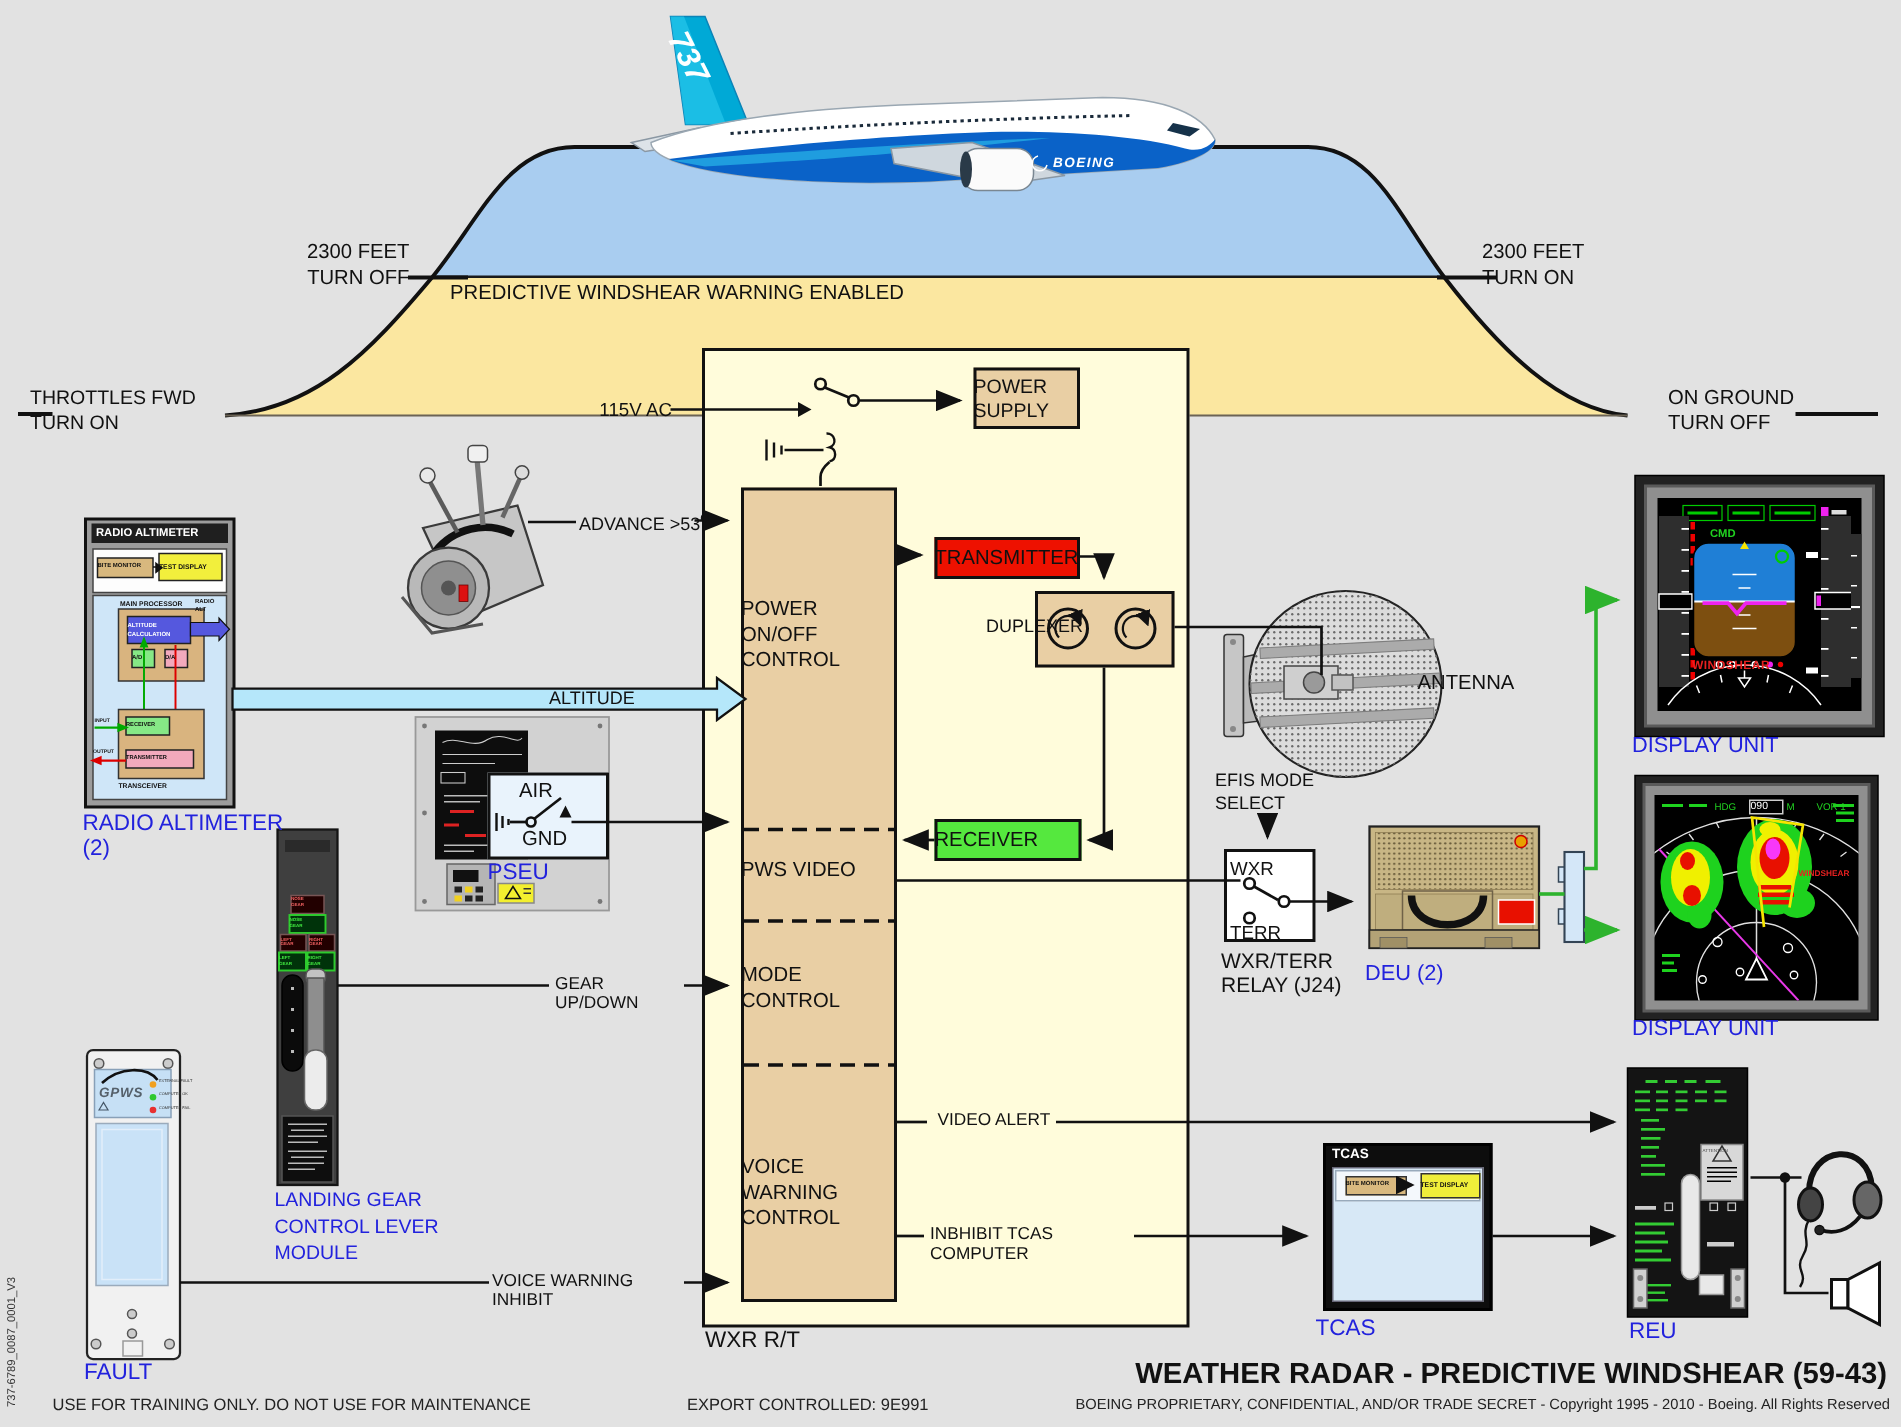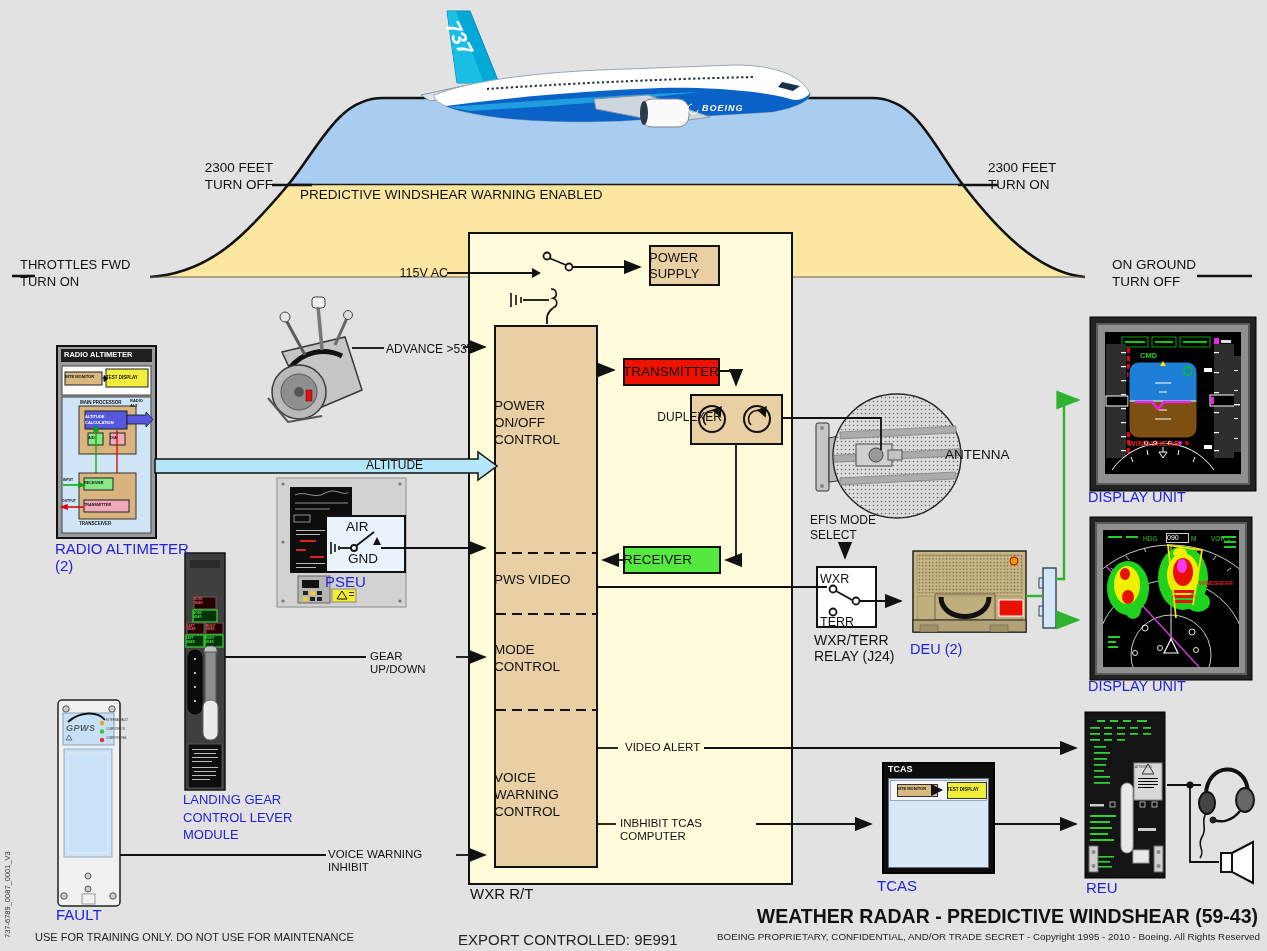--- a/index.html
+++ b/index.html
@@ -649,15 +649,15 @@
 GEAR</div>
 <div class="lbl c" style="left:206px;top:624.5px;width:17px;font-size:3px;line-height:3.6px;font-weight:bold;color:#f06060">RIGHT
 GEAR</div>
 <div class="lbl c" style="left:186px;top:637px;width:18px;font-size:3px;line-height:3.6px;font-weight:bold;color:#40e840">LEFT
 GEAR</div>
 <div class="lbl c" style="left:205px;top:637px;width:18px;font-size:3px;line-height:3.6px;font-weight:bold;color:#40e840">RIGHT
 GEAR</div>
 
 <div class="lbl" style="left:4px;top:938px;font-size:7.5px;color:#333;white-space:nowrap;transform:rotate(-90deg);transform-origin:0 0">737-6789_0087_0001_V3</div>
 <div class="lbl" style="left:35px;top:931px;font-size:11px;color:#222">USE FOR TRAINING ONLY. DO NOT USE FOR MAINTENANCE</div>
-<div class="lbl" style="left:458px;top:931px;font-size:15px;color:#222">EXPORT CONTROLLED: 9E991</div>
+<div class="lbl" style="left:458px;top:931px;font-size:11px;color:#222">EXPORT CONTROLLED: 9E991</div>
 <div class="lbl r" style="left:700px;top:905px;width:558px;font-size:19.5px;font-weight:bold">WEATHER RADAR - PREDICTIVE WINDSHEAR (59-43)</div>
 <div class="lbl r" style="left:640px;top:931px;width:620px;font-size:9.8px;color:#222">BOEING PROPRIETARY, CONFIDENTIAL, AND/OR TRADE SECRET - Copyright 1995 - 2010 - Boeing. All Rights Reserved</div>
 
 </body></html>

